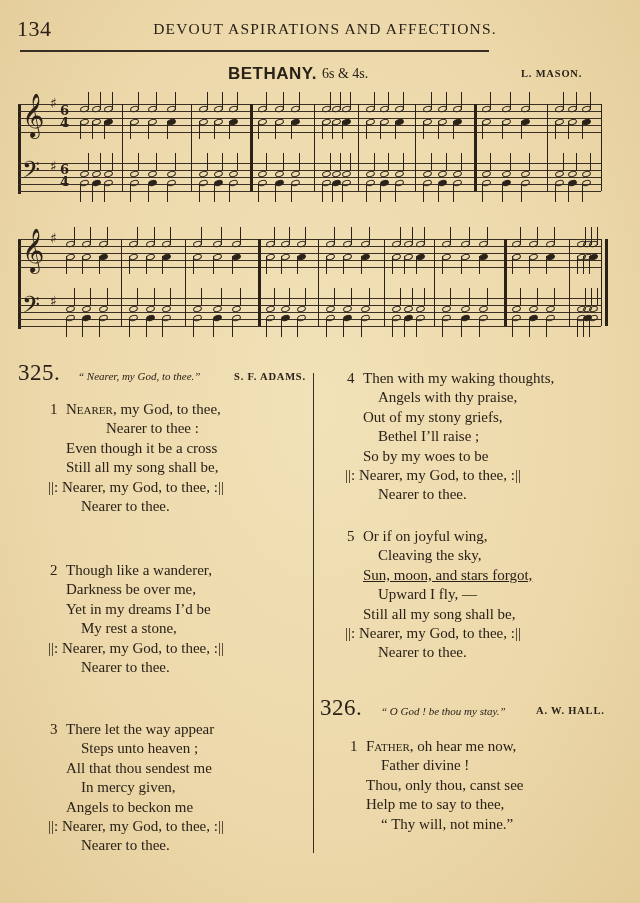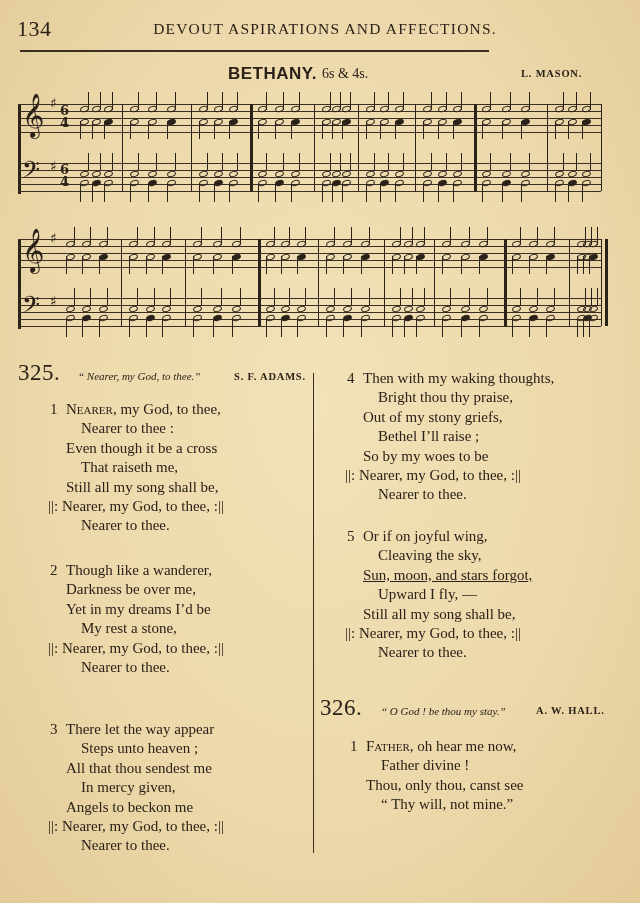--- a/index.html
+++ b/index.html
@@ -568,23 +568,22 @@
 
 <div class="abs hymn-num" style="left:18px;top:360px;">325.</div>
 <div class="abs hymn-first" style="left:78px;top:370px;">“ Nearer, my God, to thee.”</div>
 <div class="abs hymn-author" style="left:234px;top:371px;">S. F. ADAMS.</div>
 
 <div class="abs col-divider"></div>
 
 <div id="stanzas">
     <div class="abs stanza" style="left: 50px; top: 400px;">
       <div class="ln" style="padding-left: 0px;"><span class="vnum">1</span><span><span class="sc">Nearer</span>, my God, to thee,</span></div>
-      <div class="ln" style="padding-left: 31px;"><span>Nearer to thee :</span></div>
+      <div class="ln" style="padding-left: 31px; text-align: center;"><span>Nearer to thee :</span></div>
       <div class="ln" style="padding-left: 16px;"><span>Even though it be a cross</span></div>
-      <div class="ln" style="padding-left: 31px;"><span>That raiseth me,</span></div>
       <div class="ln" style="padding-left: 16px;"><span>Still all my song shall be,</span></div>
       <div class="ln" style="margin-left: -2px; padding-left: 0px;"><span>||: Nearer, my God, to thee, :||</span></div>
       <div class="ln" style="padding-left: 31px;"><span>Nearer to thee.</span></div>
     </div>
     <div class="abs stanza" style="left: 50px; top: 561px;">
       <div class="ln" style="padding-left: 0px;"><span class="vnum">2</span><span>Though like a wanderer,</span></div>
       <div class="ln" style="padding-left: 16px;"><span>Darkness be over me,</span></div>
       <div class="ln" style="padding-left: 16px;"><span>Yet in my dreams I’d be</span></div>
       <div class="ln" style="padding-left: 31px;"><span>My rest a stone,</span></div>
       <div class="ln" style="margin-left: -2px; padding-left: 0px;"><span>||: Nearer, my God, to thee, :||</span></div>
@@ -594,39 +593,40 @@
       <div class="ln" style="padding-left: 0px;"><span class="vnum">3</span><span>There let the way appear</span></div>
       <div class="ln" style="padding-left: 31px;"><span>Steps unto heaven ;</span></div>
       <div class="ln" style="padding-left: 16px;"><span>All that thou sendest me</span></div>
       <div class="ln" style="padding-left: 31px;"><span>In mercy given,</span></div>
       <div class="ln" style="padding-left: 16px;"><span>Angels to beckon me</span></div>
       <div class="ln" style="margin-left: -2px; padding-left: 0px;"><span>||: Nearer, my God, to thee, :||</span></div>
       <div class="ln" style="padding-left: 31px;"><span>Nearer to thee.</span></div>
     </div>
     <div class="abs stanza" style="left: 347px; top: 369px;">
       <div class="ln" style="padding-left: 0px;"><span class="vnum">4</span><span>Then with my waking thoughts,</span></div>
-      <div class="ln" style="padding-left: 31px;"><span>Bright thou thy praise,</span></div>
+      <div class="ln" style="padding-left: 31px;"><span>Angels with thy praise,</span></div>
       <div class="ln" style="padding-left: 16px;"><span>Out of my stony griefs,</span></div>
       <div class="ln" style="padding-left: 31px;"><span>Bethel I’ll raise ;</span></div>
       <div class="ln" style="padding-left: 16px;"><span>So by my woes to be</span></div>
       <div class="ln" style="margin-left: -2px; padding-left: 0px;"><span>||: Nearer, my God, to thee, :||</span></div>
       <div class="ln" style="padding-left: 31px;"><span>Nearer to thee.</span></div>
     </div>
     <div class="abs stanza" style="left: 347px; top: 527px;">
       <div class="ln" style="padding-left: 0px;"><span class="vnum">5</span><span>Or if on joyful wing,</span></div>
       <div class="ln" style="padding-left: 31px;"><span>Cleaving the sky,</span></div>
       <div class="ln" style="padding-left: 16px; text-decoration: underline;"><span>Sun, moon, and stars forgot,</span></div>
       <div class="ln" style="padding-left: 31px;"><span>Upward I fly, —</span></div>
       <div class="ln" style="padding-left: 16px;"><span>Still all my song shall be,</span></div>
       <div class="ln" style="margin-left: -2px; padding-left: 0px;"><span>||: Nearer, my God, to thee, :||</span></div>
       <div class="ln" style="padding-left: 31px;"><span>Nearer to thee.</span></div>
     </div>
     <div class="abs stanza" style="left: 350px; top: 737px;">
       <div class="ln" style="padding-left: 0px;"><span class="vnum">1</span><span><span class="sc">Father</span>, oh hear me now,</span></div>
       <div class="ln" style="padding-left: 31px;"><span>Father divine !</span></div>
       <div class="ln" style="padding-left: 16px;"><span>Thou, only thou, canst see</span></div>
+      <div class="ln" style="padding-left: 16px;"><span>Help me to say to thee,</span></div>
       <div class="ln" style="padding-left: 31px;"><span>“ Thy will, not mine.”</span></div>
     </div>
   </div>
 
 <div class="abs hymn-num" style="left:320px;top:695px;">326.</div>
 <div class="abs hymn-first" style="left:381px;top:705px;">“ O God ! be thou my stay.”</div>
 <div class="abs hymn-author" style="left:536px;top:705px;">A. W. HALL.</div>
 
 </body></html>

